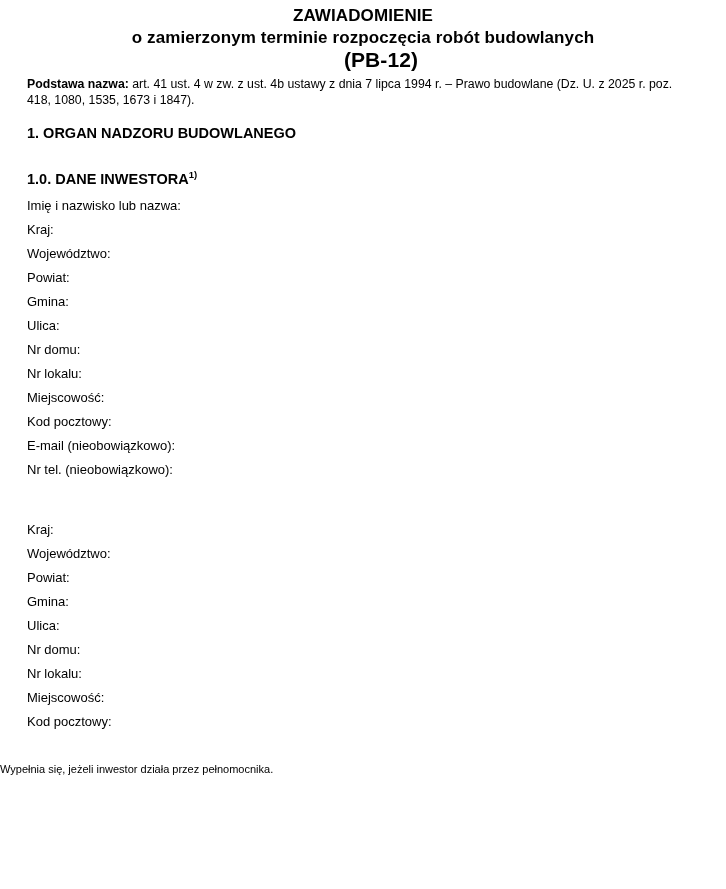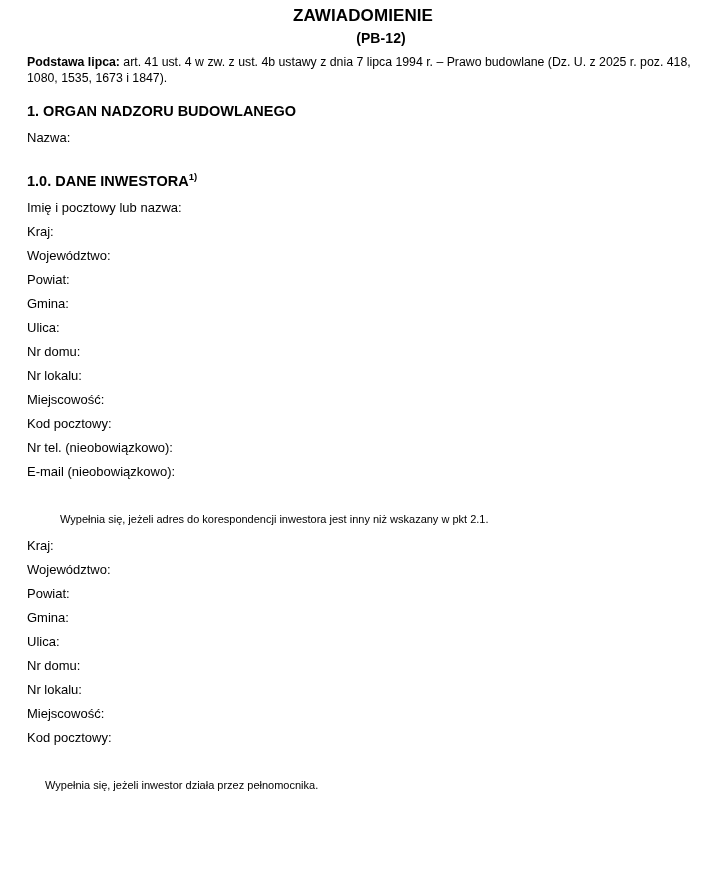--- a/index.html
+++ b/index.html
@@ -28,21 +28,21 @@
     text-align: center;
     padding-top: 5px;
   }
   .title-line {
     font-weight: bold;
     font-size: 17px;
     line-height: 22px;
     letter-spacing: 0.1px;
   }
   .title-line.t2 { font-size: 17px; }
-  .title-line.t3 { font-size: 14px; padding-left: 36px; }
+  .title-line.t3 { font-size: 21px; padding-left: 36px; }
 
   
   .legal {
     margin: 6px 27px 0 27px;
     font-size: 12.3px;
     line-height: 15.5px;
     text-align: left;
   }
   .legal .lbl { font-weight: bold; }
 
@@ -61,21 +61,21 @@
   }
   .field .sup { font-weight: normal; }
 
   
   .note {
     font-size: 11px;
     line-height: 14px;
     color: #000;
   }
   .note.indent-2_2 { margin-left: 60px; }
-  .note.indent-3   { margin-left: 45px; }
+  .note.indent-3   { }
 
   
   .field {
     font-size: 13px;
     line-height: 16px;
     margin-left: 27px;
     height: 24px;
   }
 
   
@@ -86,53 +86,52 @@
   .sp-18 { height: 18px; }
   .sp-20 { height: 20px; }
 </style>
 </head>
 <body>
 
 <div class="page">
 
   <div class="title-block">
     <div class="title-line t1">ZAWIADOMIENIE</div>
+    <div class="title-line t2">o zamierzonym terminie rozpoczęcia robót budowlanych</div>
     <div class="title-line t3">(PB-12)</div>
   </div>
 
-  <div class="legal"><span class="lbl">Podstawa lipca:</span><span> art. 41 ust. 4 w zw. z ust. 4b ustawy z dnia 7 lipca 1994 r. – Prawo budowlane (Dz. U. z 2025 r. poz. 418, 1080, 1535, 1673 i 1847).</span></div>
+  <div class="legal"><span class="lbl">Podstawa nazwa:</span><span> art. 41 ust. 4 w zw. z ust. 4b ustawy z dnia 7 lipca 1994 r. – Prawo budowlane (Dz. U. z 2025 r. poz. 418, 1080, 1535, 1673 i 1847).</span></div>
 
   <div class="sp-16"></div>
 
   <div class="section-head">1. ORGAN NADZORU BUDOWLANEGO</div>
   <div class="sp-10"></div>
-  <div class="field"><span>Nazwa:</span></div>
 
   <div class="sp-18"></div>
 
   <div class="section-head"><span>1.0. DANE INWESTORA</span><span class="sup">1)</span></div>
   <div class="sp-10"></div>
 
-  <div class="field"><span>Imię i pocztowy lub nazwa:</span></div>
+  <div class="field"><span>Imię i nazwisko lub nazwa:</span></div>
   <div class="field"><span>Kraj:</span></div>
   <div class="field"><span>Województwo:</span></div>
   <div class="field"><span>Powiat:</span></div>
   <div class="field"><span>Gmina:</span></div>
   <div class="field"><span>Ulica:</span></div>
   <div class="field"><span>Nr domu:</span></div>
   <div class="field"><span>Nr lokalu:</span></div>
   <div class="field"><span>Miejscowość:</span></div>
   <div class="field"><span>Kod pocztowy:</span></div>
+  <div class="field"><span>E-mail (nieobowiązkowo):</span></div>
   <div class="field"><span>Nr tel. (nieobowiązkowo):</span></div>
-  <div class="field"><span>E-mail (nieobowiązkowo):</span></div>
 
   <div class="sp-16"></div>
 
   <div class="sp-8"></div>
-  <div class="note indent-2_2">Wypełnia się, jeżeli adres do korespondencji inwestora jest inny niż wskazany w pkt 2.1.</div>
   <div class="sp-12"></div>
 
   <div class="field"><span>Kraj:</span></div>
   <div class="field"><span>Województwo:</span></div>
   <div class="field"><span>Powiat:</span></div>
   <div class="field"><span>Gmina:</span></div>
   <div class="field"><span>Ulica:</span></div>
   <div class="field"><span>Nr domu:</span></div>
   <div class="field"><span>Nr lokalu:</span></div>
   <div class="field"><span>Miejscowość:</span></div>

